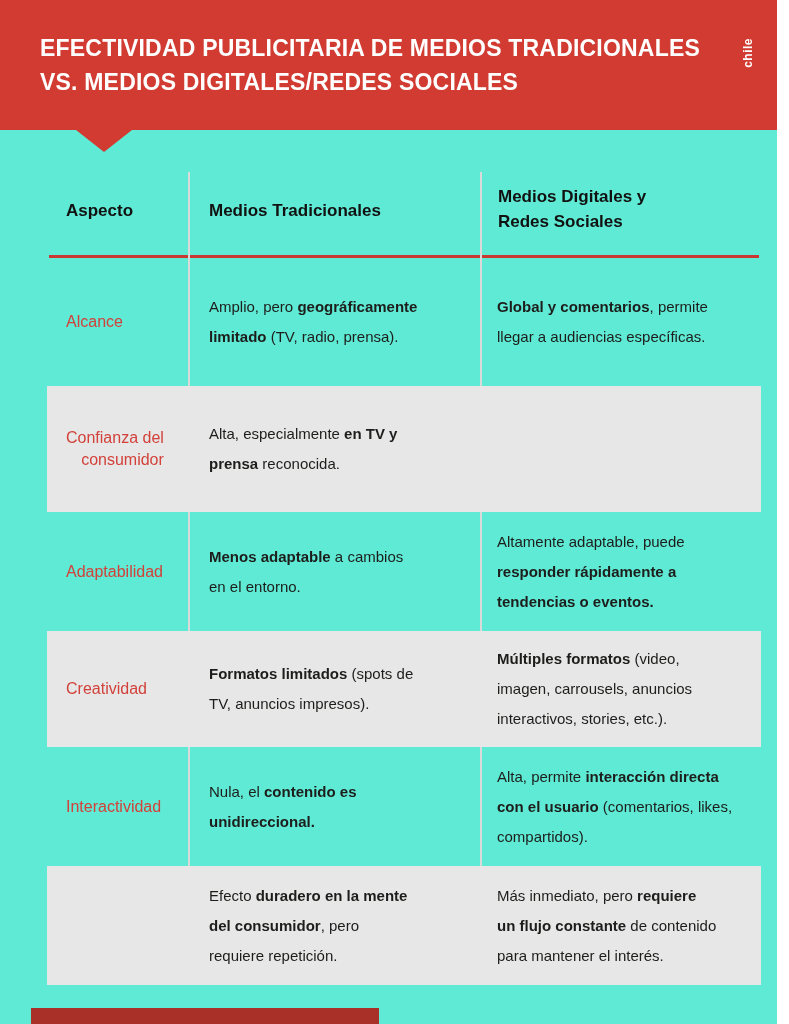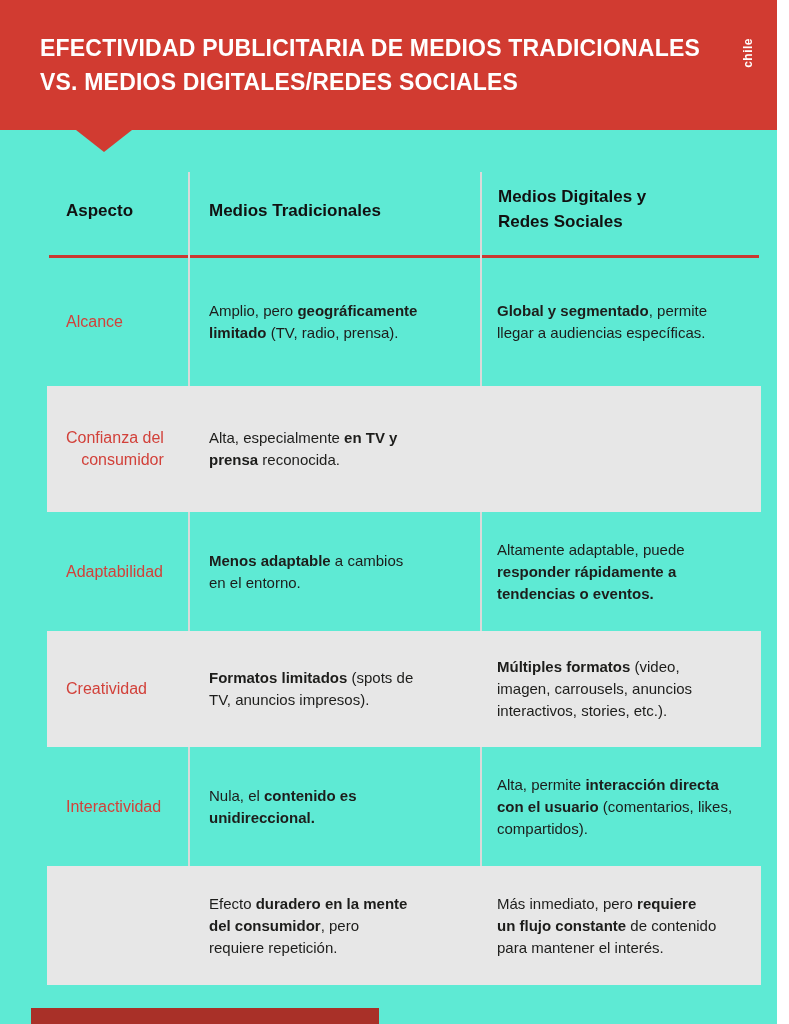--- a/index.html
+++ b/index.html
@@ -52,21 +52,21 @@
   .row:nth-child(4){height:116px;}
   .row:nth-child(5){height:119px;}
   .row:nth-child(6){height:119px;}
   .row-bg{display:none;position:absolute;left:38px;right:37px;top:0;bottom:0;background:var(--shaded_row_gray);}
   .row.shaded .row-bg{display:block;}
   .cell{position:absolute;top:0;bottom:0;display:flex;align-items:center;}
   .cell.aspect{left:57px;width:122px;}
   .cell.trad{left:200px;width:256px;}
   .cell.digi{left:488px;width:263px;}
   .aspect-label{color:var(--aspect_red);font-size:16px;line-height:22px;white-space:pre-line;text-align:right;}
-  .cell-text{font-size:15px;line-height:22px;color:var(--body_text);white-space:pre-line;}
+  .cell-text{font-size:15px;line-height:30px;color:var(--body_text);white-space:pre-line;}
   .cell-text b{font-weight:bold;}
   
   .bottom-strip{position:absolute;left:31px;bottom:0;width:348px;height:16px;background:var(--bottom_strip_red);}
 </style>
 </head>
 <body>
 
 <div class="page">
 
   <header class="banner">
@@ -95,21 +95,21 @@
   <div class="row">
 
     <div class="cell aspect">
       <span class="aspect-label">Alcance</span>
     </div>
     <div class="cell trad">
       <span class="cell-text"><span>Amplio, pero </span><b>geográficamente
 limitado</b><span> (TV, radio, prensa).</span></span>
     </div>
     <div class="cell digi">
-      <span class="cell-text"><b>Global y segmentado</b><span>, permite
+      <span class="cell-text"><b>Global y comentarios</b><span>, permite
 llegar a audiencias específicas.</span></span>
     </div>
   </div>
 
   <div class="row shaded">
     <div class="row-bg"></div>
     <div class="cell aspect">
       <span class="aspect-label">Confianza del
 consumidor</span>
     </div>

